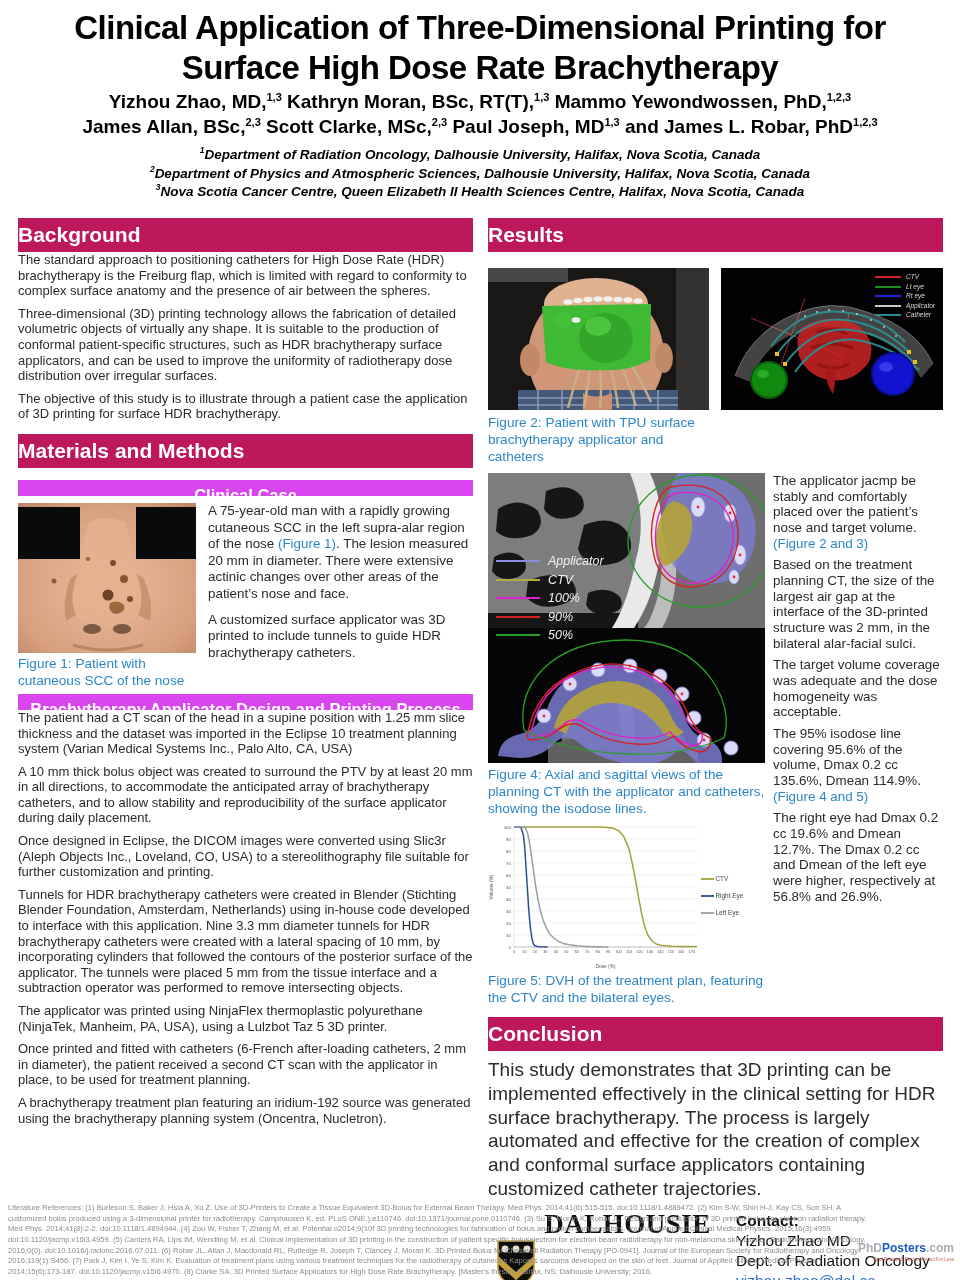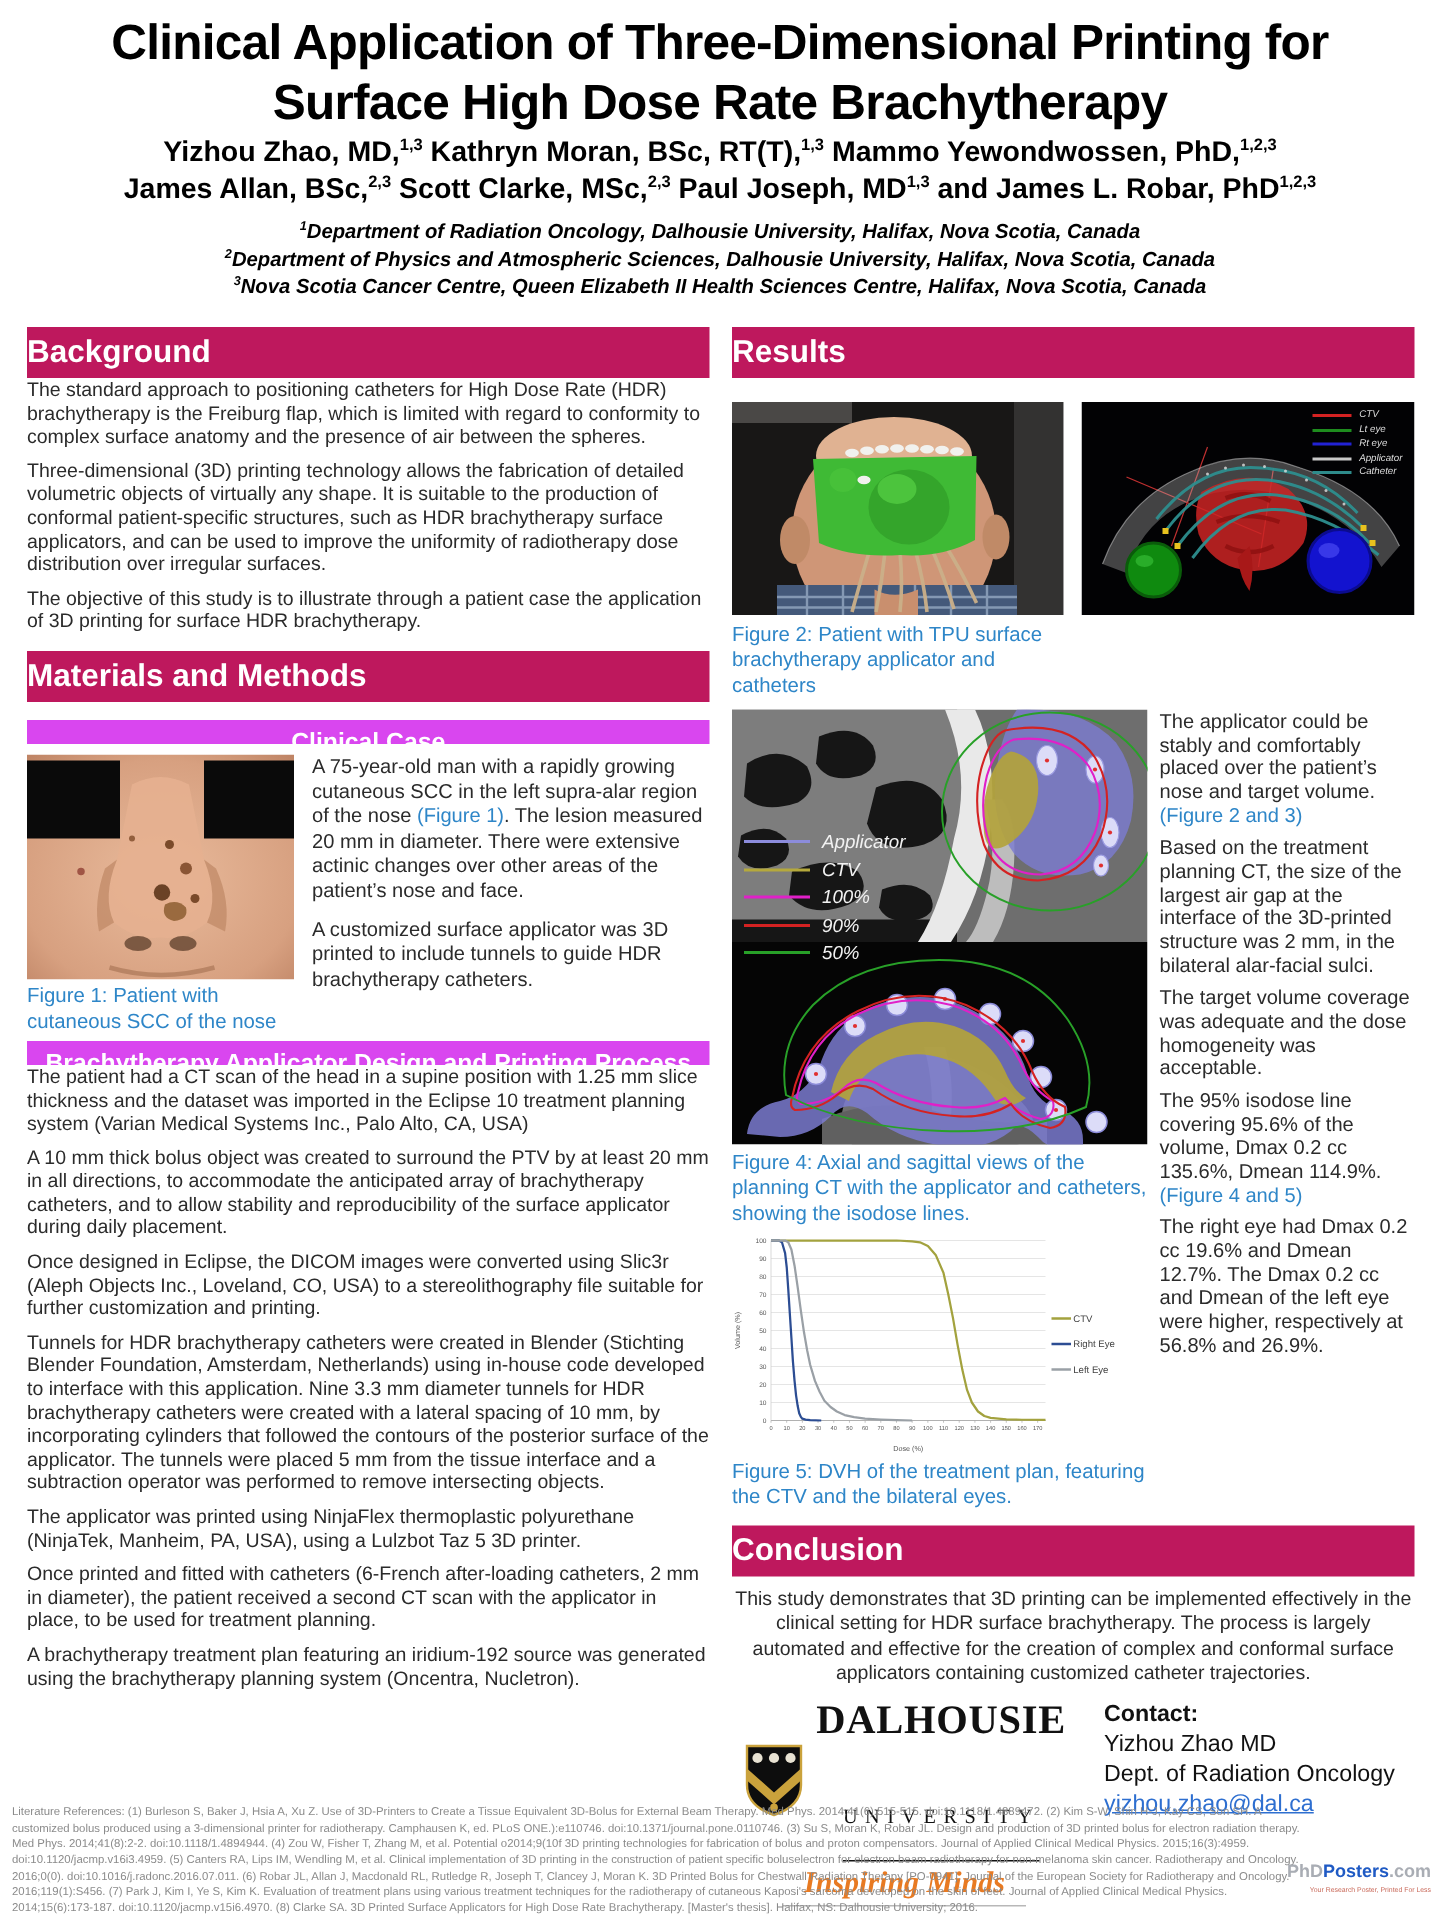--- a/index.html
+++ b/index.html
@@ -59,21 +59,21 @@
   .fig3-legend { top:6px; right:8px; gap:3px; }
   .fig3-legend .lg-row { display:flex; align-items:center; gap:5px; }
   .fig3-legend .lg-line { width:26px; height:2px; }
   .fig3-legend .lg-label { color:#dcdcdc; font-size:6.5px; line-height:1; }
   .fig4-legend { left:8px; top:82px; gap:6px; }
   .fig4-legend .lg-row { display:flex; align-items:center; gap:8px; }
   .fig4-legend .lg-line { width:44px; height:2.4px; }
   .fig4-legend .lg-label { color:#f2f2f2; font-size:12.5px; line-height:1; }
 
   .conclusion-bar { margin-top:10px; }
-  .conclusion-text { margin-top:7px; color:#2b2b2b; font-size:13px; line-height:1.25;text-align:center; }
+  .conclusion-text { margin-top:7px; color:#2b2b2b; font-size:19px; line-height:1.25; }
 
   
   .footer-row { display:flex; margin-top:10px; gap:18px; }
   .dal-logo { width:230px; flex:none; display:flex; flex-direction:column; align-items:center; }
   .dal-top { display:flex; align-items:center; gap:7px; }
   .dal-words { display:flex; flex-direction:column; align-items:center;gap:43px; }
   .dal-name { font-family:"Liberation Serif", serif; font-weight:bold; font-size:27px; color:#111; letter-spacing:0.5px; line-height:1; }
   .dal-univ { font-family:"Liberation Serif", serif; font-size:13.5px; color:#111; letter-spacing:5px; line-height:1.25;
               border-bottom:1.5px solid #111; padding-bottom:20px; }
   .dal-tagline { font-family:"Liberation Serif", serif; font-style:italic; font-weight:bold; color:#e87a22;
@@ -466,21 +466,21 @@
               <text x="227.5" y="77.2" font-size="6.4" fill="#444" font-family="Liberation Sans, sans-serif">Right Eye</text>
               <line x1="213" y1="92" x2="226" y2="92" stroke="#9aa0a6" stroke-width="1.8"></line>
               <text x="227.5" y="94.2" font-size="6.4" fill="#444" font-family="Liberation Sans, sans-serif">Left Eye</text>
               <text x="117.5" y="146.5" text-anchor="middle" font-size="4.8" fill="#555" font-family="Liberation Sans, sans-serif">Dose (%)</text>
               <text x="0" y="0" text-anchor="middle" font-size="4.8" fill="#555" transform="translate(5,66) rotate(-90)" font-family="Liberation Sans, sans-serif">Volume (%)</text>
             </svg>
         </div>
         <div class="caption">Figure 5: DVH of the treatment plan, featuring the CTV and the bilateral eyes.</div>
       </div>
       <div class="mid-right">
-          <p><span>The applicator could be stably and comfortably placed over the patient’s nose and target volume. </span><span class="link">(Figure 2 and 3)</span></p>
+          <p><span>The applicator jacmp be stably and comfortably placed over the patient’s nose and target volume. </span><span class="link">(Figure 2 and 3)</span></p>
           <p><span>Based on the treatment planning CT, the size of the largest air gap at the interface of the 3D-printed structure was 2 mm, in the bilateral alar-facial sulci.</span></p>
           <p><span>The target volume coverage was adequate and the dose homogeneity was acceptable.</span></p>
           <p><span>The 95% isodose line covering 95.6% of the volume, Dmax 0.2 cc 135.6%, Dmean 114.9%. </span><span class="link">(Figure 4 and 5)</span></p>
           <p><span>The right eye had Dmax 0.2 cc 19.6% and Dmean 12.7%. The Dmax 0.2 cc and Dmean of the left eye were higher, respectively at 56.8% and 26.9%.</span></p>
         </div>
     </div>
 
     <div class="section-bar conclusion-bar">
       <span>Conclusion</span>
     </div>

